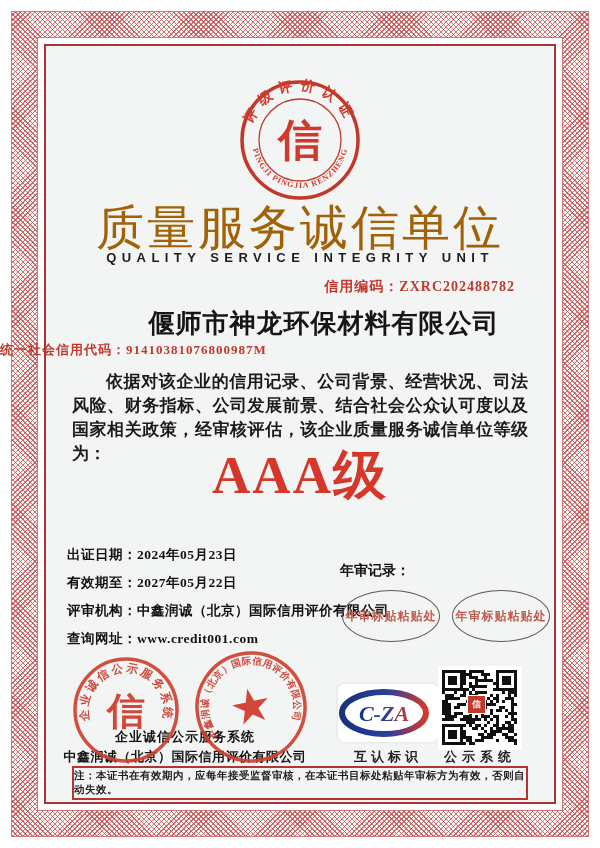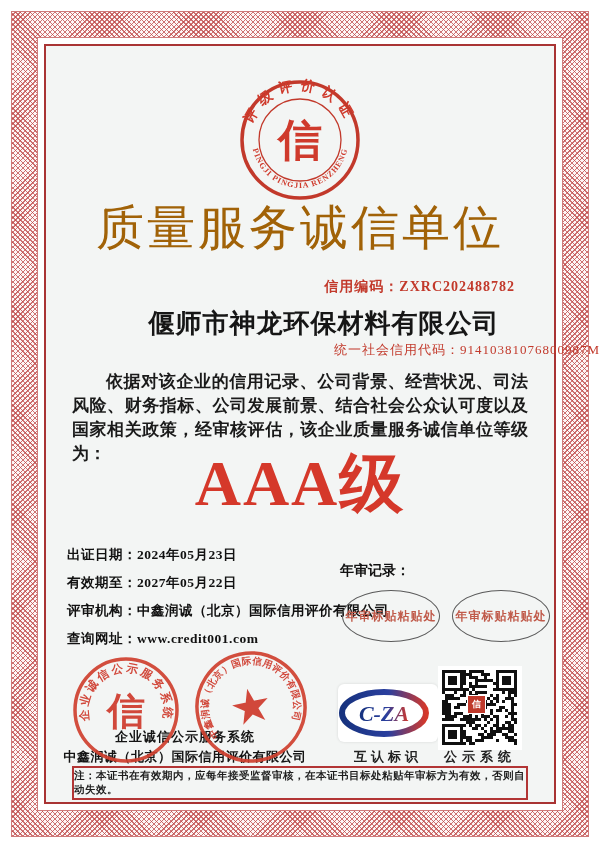--- a/index.html
+++ b/index.html
@@ -17,26 +17,26 @@
   .emblem{position:absolute;left:238px;top:78px;width:124px;height:124px;}
   
   .title{position:absolute;left:0;top:196px;width:100%;text-align:center;
     font-size:48px;font-weight:normal;color:#a16207;letter-spacing:3px;}
   .subtitle{position:absolute;left:0;top:250px;width:100%;text-align:center;
     font-family:"Liberation Sans","DejaVu Sans",sans-serif;
     font-size:13px;font-weight:bold;color:#1d1d1d;letter-spacing:.42em;}
   .credit-code{position:absolute;right:85px;top:278px;font-size:14px;font-weight:bold;color:#c2392b;letter-spacing:1px;}
   .company{position:absolute;left:0;top:306px;width:100%;text-align:center;
     font-size:26px;font-weight:bold;color:#161616;letter-spacing:1px;padding-left:24px;}
-  .uscc{position:absolute;left:0;top:341px;width:100%;text-align:right;
-    font-size:13px;font-weight:normal;color:#c2392b;letter-spacing:1px;}
+  .uscc{position:absolute;left:0;top:341px;width:100%;text-align:left;
+    font-size:13px;font-weight:bold;color:#c2392b;letter-spacing:1px;}
   .body-text{position:absolute;left:72px;top:370px;width:456px;
     font-size:17px;font-weight:bold;color:#1a1a1a;line-height:24px;text-align:justify;text-indent:2em;}
   .grade{position:absolute;left:0;top:440px;width:100%;text-align:center;
-    font-size:64px;font-weight:bold;color:#d5382a;letter-spacing:2px;}
+    font-size:53px;font-weight:bold;color:#d5382a;letter-spacing:2px;}
   
   .details{position:absolute;left:67px;top:546px;}
   .detail-row{font-size:13.5px;font-weight:bold;color:#111;margin-bottom:10px;letter-spacing:.5px;}
   .detail-row .lab{color:#111;}
   
   .annual-label{position:absolute;left:340px;top:562px;font-size:14px;font-weight:bold;color:#111;}
   .sticker{position:absolute;top:590px;width:96px;height:50px;border:1.5px solid #5a5a5a;border-radius:50%;
     display:flex;align-items:center;justify-content:center;background:transparent;}
   .sticker span{font-size:12px;color:#c05a4a;letter-spacing:1px;font-weight:bold;}
   .sticker.s1{left:342px;} .sticker.s2{left:452px;}
@@ -87,20 +87,21 @@
     <text font-size="14" letter-spacing="7" class="seal-text">
       <textPath href="#arcTop" startOffset="50%" text-anchor="middle">评级评价认证</textPath>
     </text>
     <text font-size="8" letter-spacing="1" class="seal-text">
       <textPath href="#arcBot" startOffset="50%" text-anchor="middle">PINGJI PINGJIA RENZHENG</textPath>
     </text>
     <text x="62" y="77" font-size="44" text-anchor="middle" class="seal-text">信</text>
   </svg>
 
   <div class="title">质量服务诚信单位</div>
+  <div class="subtitle">QUALITY SERVICE INTEGRITY UNIT</div>
 
   <div class="credit-code"><span>信用编码：</span><span>ZXRC202488782</span></div>
 
   <div class="company">偃师市神龙环保材料有限公司</div>
   <div class="uscc">统一社会信用代码：91410381076800987M</div>
 
   <div class="body-text">依据对该企业的信用记录、公司背景、经营状况、司法风险、财务指标、公司发展前景、结合社会公众认可度以及国家相关政策，经审核评估，该企业质量服务诚信单位等级为：</div>
 
   <div class="grade">AAA级</div>
 

